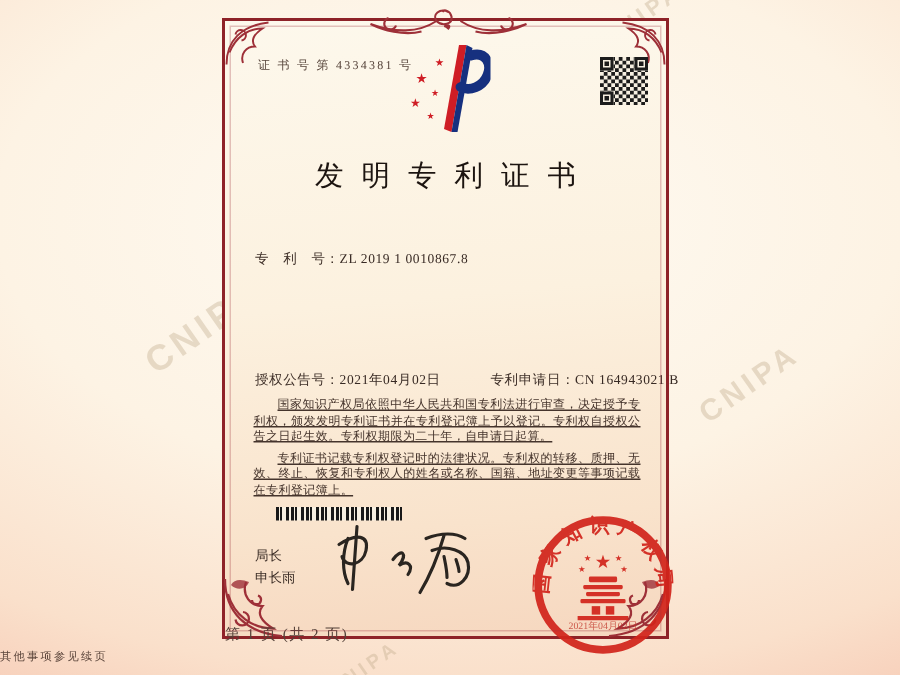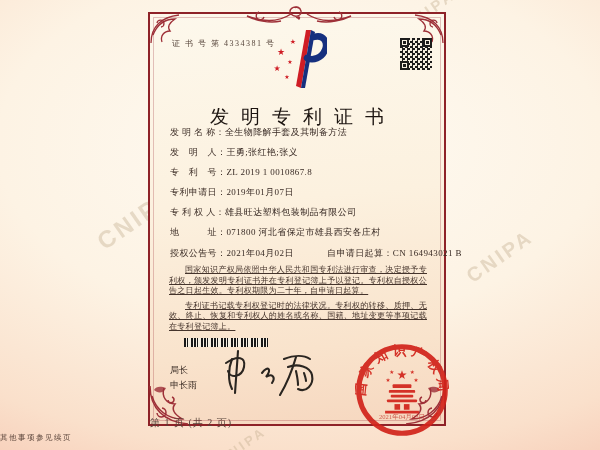--- a/index.html
+++ b/index.html
@@ -152,42 +152,27 @@
         <text x="6" y="43" font-size="8">★</text>
         <text x="16" y="51" font-size="6">★</text>
       </g>
       <polygon points="35,2 40,2 30,60 25,58" fill="#cf1d25"></polygon>
       <polygon points="40,2 44,4 34,60 30,60" fill="#16307f"></polygon>
       <path d="M43,9 C53,6 57,15 54,22 C51,30 42,33 36,30" fill="none" stroke="#16307f" stroke-width="6.5" stroke-linecap="round"></path>
     </svg>
 
     <div class="title">发明专利证书</div>
 
-    <div class="row" style="top:112px">
-      <span class="lab">发 明 名 称：</span><span class="val">全生物降解手套及其制备方法</span>
-    </div>
-    <div class="row" style="top:132px">
-      <span class="lab">发　明　人：</span><span class="val">王勇;张红艳;张义</span>
-    </div>
     <div class="row" style="top:152px">
       <span class="lab">专　利　号：</span><span class="val">ZL 2019 1 0010867.8</span>
-    </div>
-    <div class="row" style="top:172px">
-      <span class="lab">专利申请日：</span><span class="val">2019年01月07日</span>
-    </div>
-    <div class="row" style="top:192px">
-      <span class="lab">专 利 权 人：</span><span class="val">雄县旺达塑料包装制品有限公司</span>
-    </div>
-    <div class="row" style="top:212px">
-      <span class="lab">地　　　址：</span><span class="val">071800 河北省保定市雄县西安各庄村</span>
     </div>
     <div class="row" style="top:233px">
       <span class="lab">授权公告号：</span><span class="val">2021年04月02日</span>
       <span class="pair2">
-        <span class="lab">自申请日起算：</span><span class="val">CN 164943021 B</span>
+        <span class="lab">专利申请日：</span><span class="val">CN 164943021 B</span>
       </span>
     </div>
 
     <div class="paras">
       <p>国家知识产权局依照中华人民共和国专利法进行审查，决定授予专利权，颁发发明专利证书并在专利登记簿上予以登记。专利权自授权公告之日起生效。专利权期限为二十年，自申请日起算。</p>
       <p>专利证书记载专利权登记时的法律状况。专利权的转移、质押、无效、终止、恢复和专利权人的姓名或名称、国籍、地址变更等事项记载在专利登记簿上。</p>
     </div>
 
     <div class="barcode"></div>
 

